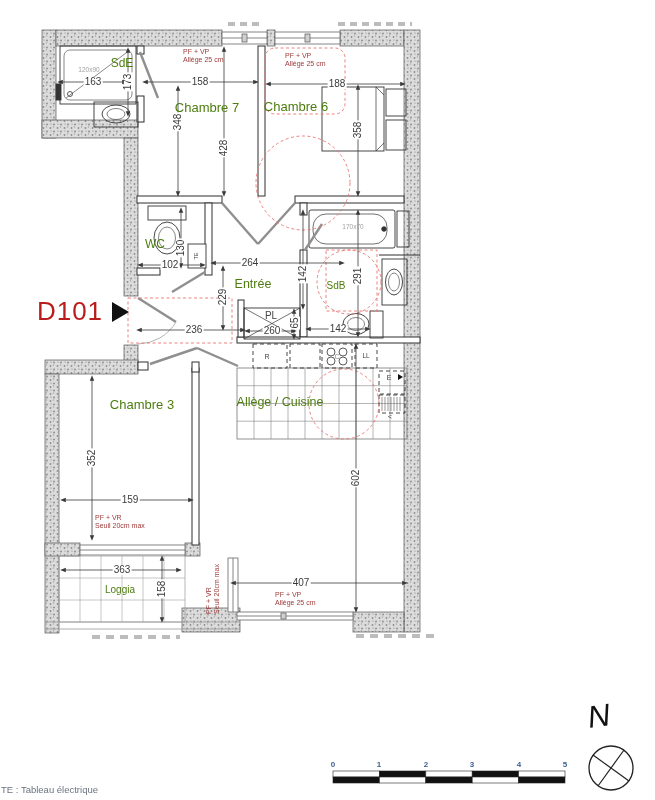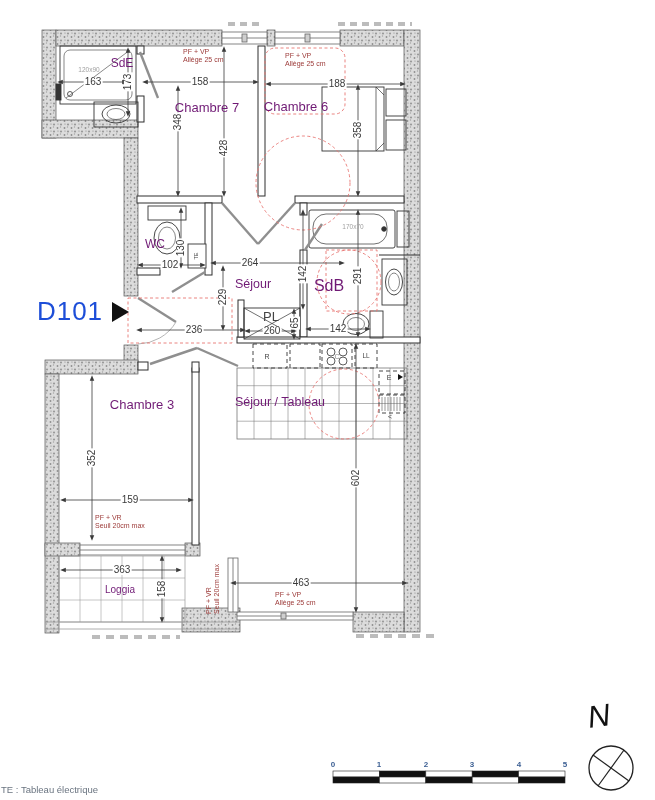--- a/index.html
+++ b/index.html
@@ -1,27 +1,27 @@
 <!DOCTYPE html>
 <html><head>
 <meta charset="utf-8">
 <style>
   html,body{margin:0;padding:0;background:#fff;}
   #stage{position:relative;width:655px;height:800px;background:#fff;overflow:hidden;
          font-family:"Liberation Sans","DejaVu Sans",sans-serif;}
   #plan-svg{position:absolute;left:0;top:0;}
-  .lbl{position:absolute;transform:translate(-50%,-50%);white-space:nowrap;color:#701a75;line-height:1;}
+  .lbl{position:absolute;transform:translate(-50%,-50%);white-space:nowrap;color:#4d7c0f;line-height:1;}
   .lbl.v{transform:translate(-50%,-50%) rotate(-90deg);}
   .room{font-size:13px;}
   .dim{font-size:10px;background:#fff;padding:0 1px;color:#3a3a3a;}
   .equip{font-size:7px;color:#444;}
   .size{font-size:6.5px;color:#a0a0a0;}
   .ann{position:absolute;font-size:7px;line-height:1.2;color:#9c3a38;white-space:nowrap;}
   .ann.center{transform:translate(-50%,-50%) rotate(-90deg);}
-  .idlabel{font-size:26px;color:#1d4ed8;letter-spacing:1px;}
+  .idlabel{font-size:26px;color:#b91c1c;letter-spacing:1px;}
   .north{font-size:31px;font-style:italic;color:#111;transform:translate(-50%,-50%) rotate(-8deg);}
   .tick{font-size:8px;font-weight:bold;color:#3c5f93;}
   .legend{position:absolute;font-size:9.5px;color:#6a7480;}
 </style>
 </head>
 <body>
 
 <div id="stage">
 
 <svg id="plan-svg" width="655" height="800" viewBox="0 0 655 800">
@@ -254,24 +254,24 @@
         <rect x="472.2" y="777" width="46.4" height="6" fill="#fff"></rect>
     <rect x="518.6" y="771" width="46.4" height="6" fill="#fff"></rect>
         <rect x="518.6" y="777" width="46.4" height="6" fill="#111"></rect>
   </g>
 </svg>
 
 <span class="lbl room" style="left:122px;top:63px;font-size:12px">SdE</span>
 <span class="lbl room" style="left:207px;top:107px">Chambre 7</span>
 <span class="lbl room" style="left:296px;top:106px">Chambre 6</span>
 <span class="lbl room" style="left:155px;top:244px;font-size:12px">WC</span>
-<span class="lbl room" style="left:253px;top:284px;font-size:12.5px">Séjour</span>
-<span class="lbl room" style="left:329px;top:286px;font-size:16px">SdB</span>
+<span class="lbl room" style="left:253px;top:284px;font-size:12.5px">Entrée</span>
+<span class="lbl room" style="left:336px;top:286px;font-size:10px">SdB</span>
 <span class="lbl room" style="left:142px;top:404px">Chambre 3</span>
-<span class="lbl room" style="left:280px;top:402px;font-size:12.5px">Séjour / Tableau</span>
+<span class="lbl room" style="left:280px;top:402px;font-size:12.5px">Allège / Cuisine</span>
 <span class="lbl room" style="left:120px;top:590px;font-size:10px">Loggia</span>
 
 <span class="lbl dim" style="left:93px;top:82px">163</span>
 <span class="lbl dim v" style="left:128px;top:82px">173</span>
 <span class="lbl dim" style="left:200px;top:82px">158</span>
 <span class="lbl dim v" style="left:178px;top:122px">348</span>
 <span class="lbl dim v" style="left:224px;top:148px">428</span>
 <span class="lbl dim" style="left:337px;top:84px">188</span>
 <span class="lbl dim v" style="left:358px;top:130px">358</span>
 <span class="lbl dim" style="left:170px;top:265px">102</span>
@@ -281,25 +281,25 @@
 <span class="lbl dim v" style="left:303px;top:274px">142</span>
 <span class="lbl dim v" style="left:358px;top:276px">291</span>
 <span class="lbl dim" style="left:194px;top:330px">236</span>
 <span class="lbl dim" style="left:272px;top:331px">260</span>
 <span class="lbl dim v" style="left:295px;top:323px">65</span>
 <span class="lbl dim" style="left:338px;top:329px">142</span>
 <span class="lbl dim v" style="left:92px;top:458px">352</span>
 <span class="lbl dim" style="left:130px;top:500px">159</span>
 <span class="lbl dim" style="left:122px;top:570px">363</span>
 <span class="lbl dim v" style="left:162px;top:589px">158</span>
-<span class="lbl dim" style="left:301px;top:583px">463</span>
+<span class="lbl dim" style="left:301px;top:583px">407</span>
 <span class="lbl dim v" style="left:356px;top:478px">602</span>
 
 <span class="lbl equip v" style="left:197px;top:256px;font-size:5.5px">TE</span>
-<span class="lbl equip" style="left:271px;top:316px;font-size:13px">PL</span>
+<span class="lbl equip" style="left:271px;top:316px;font-size:10px">PL</span>
 <span class="lbl equip" style="left:267px;top:356px">R</span>
 <span class="lbl equip" style="left:337px;top:356px;color:#888">C</span>
 <span class="lbl equip" style="left:366px;top:356px;font-size:6.5px">LL</span>
 <span class="lbl equip" style="left:389px;top:377px">E</span>
 <span class="lbl equip" style="left:390px;top:416px">&lt;</span>
 <span class="lbl size" style="left:89px;top:70px">120x90</span>
 <span class="lbl size" style="left:353px;top:227px">170x70</span>
 
 <div class="ann" style="left:183px;top:48px">
   <div>PF + VP</div>

